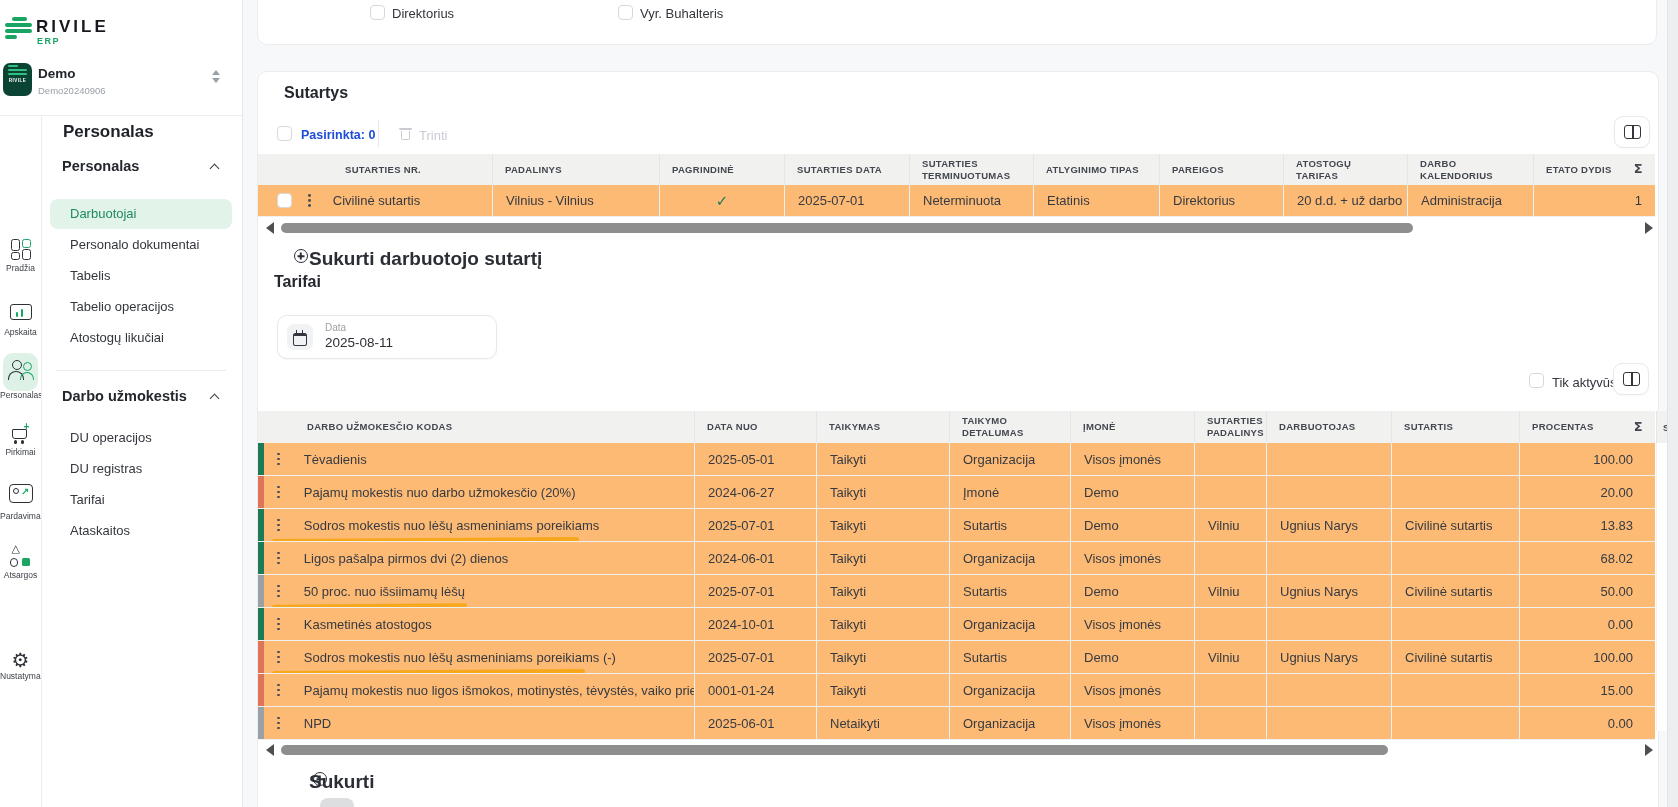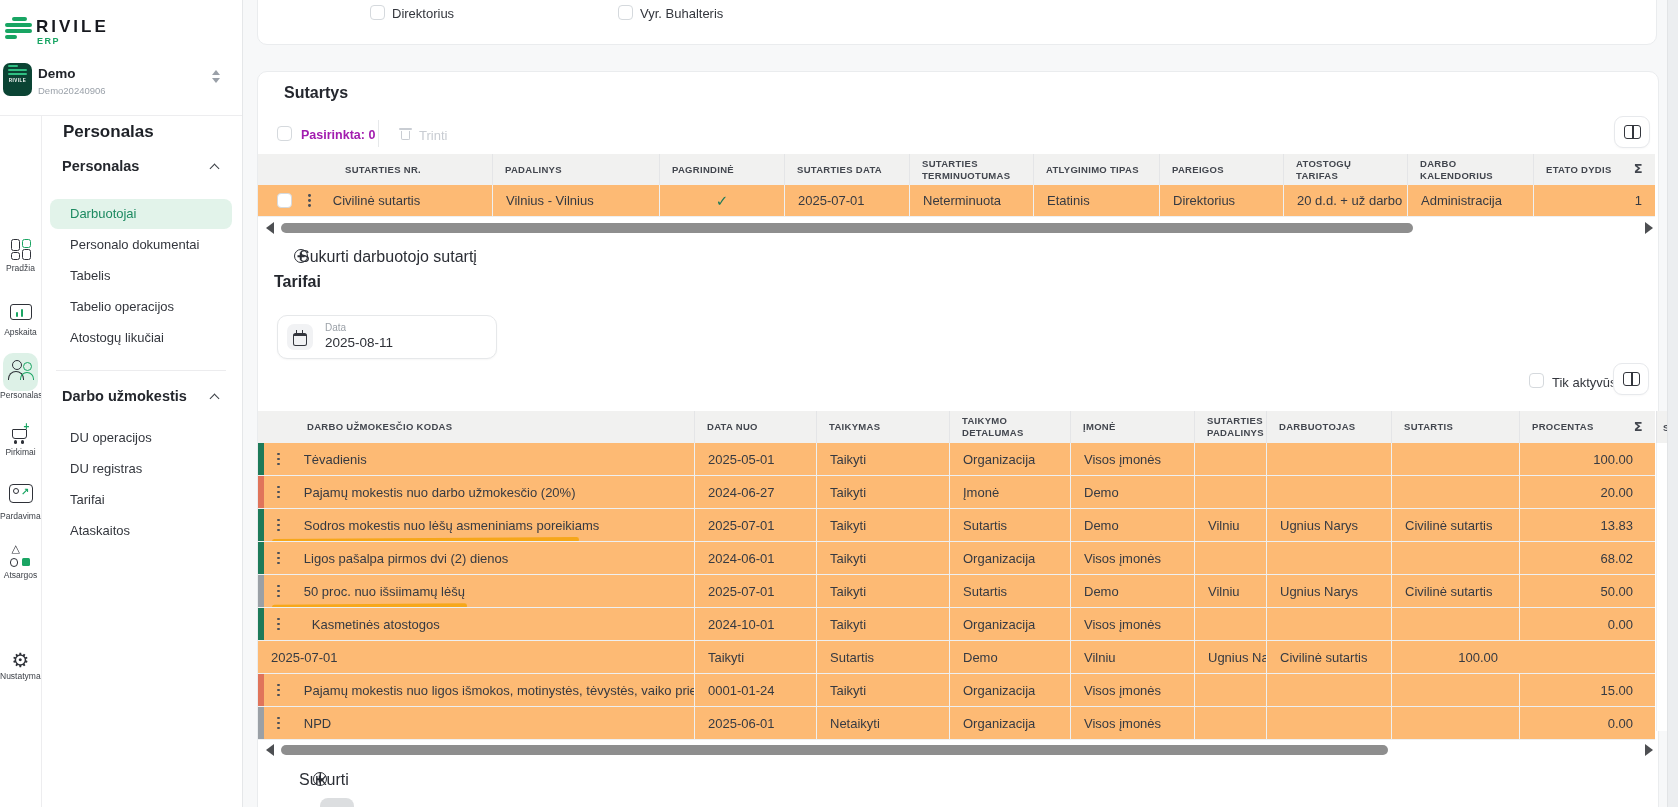--- a/index.html
+++ b/index.html
@@ -70,21 +70,21 @@
   .h1t{font-size:16px;font-weight:800;color:#24272e;}
   .i-trash{display:inline-block;position:relative;width:13px;height:13px;}
   .i-trash::before{content:"";position:absolute;left:0;top:1px;width:13px;height:1.8px;background:#c9cdd3;border-radius:1px;}
   .i-trash::after{content:"";position:absolute;left:2px;top:4px;width:7px;height:8px;border:1.6px solid #c9cdd3;border-top:none;border-radius:0 0 2px 2px;}
   .i-cols{display:inline-block;position:relative;width:15px;height:12px;border:1.7px solid #33363d;border-radius:3px;}
   .i-cols::before{content:"";position:absolute;left:50%;top:0;bottom:0;width:1.7px;background:#33363d;}
   .iconbtn{position:absolute;width:34px;height:30px;border:1px solid #e7e9ec;border-radius:9px;background:#fff;display:flex;align-items:center;justify-content:center;cursor:pointer;box-shadow:0 1px 2px rgba(20,20,30,.03);}
   .i-plus{display:inline-block;position:relative;width:14px;height:14px;border:1.5px solid #2c2f36;border-radius:50%;box-sizing:border-box;}
   .i-plus::before,.i-plus::after{content:"";position:absolute;left:50%;top:50%;width:7px;height:1.5px;background:#2c2f36;transform:translate(-50%,-50%);}
   .i-plus::after{transform:translate(-50%,-50%) rotate(90deg);}
-  .linktxt{font-size:16px;color:#2b2e35;font-weight:400;cursor:pointer;}
+  .linktxt{font-size:19px;color:#2b2e35;font-weight:700;cursor:pointer;margin-left:10px;}
   .i-cal{display:inline-block;position:relative;width:15px;height:15px;}
   .i-cal::before{content:"";position:absolute;left:0;top:3px;width:12px;height:9px;border:1.7px solid #33363d;border-top:3.5px solid #33363d;border-radius:2.5px;}
   .i-cal::after{content:"";position:absolute;left:3px;top:0;width:1.8px;height:3px;background:#33363d;box-shadow:6px 0 0 #33363d;}
   .calbox{position:absolute;left:9px;top:8px;width:26px;height:26px;background:#f1f2f4;border-radius:7px;display:flex;align-items:center;justify-content:center;}
   
   .tbl{position:absolute;left:0;width:1397px;}
   .hrow,.trow{display:grid;}
   .hrow{background:#f1f1f0;}
   .th{font-size:9.5px;font-weight:700;letter-spacing:.3px;color:#42464e;display:flex;align-items:center;padding:0 12px;border-right:1px solid #e4e5e7;line-height:1.25;box-sizing:border-box;}
   .trow{background:#fdba74;border-bottom:1px solid #eef0f1;}
@@ -208,21 +208,21 @@
     <span class="cb abs" style="left:360px;top:16px;"></span>
     <span class="lbl abs" style="left:382px;top:17px;">Vyr. Buhalteris</span>
   </div>
 
   <div class="card" style="left:257px;top:71px;width:1400px;height:760px;border-radius:10px 10px 0 0;">
 
     <span class="h1t abs" style="left:26px;top:12px;">Sutartys</span>
 
     
     <span class="cb abs" style="left:19px;top:54px;"></span>
-    <span class="abs" style="left:43px;top:56px;font-size:12.5px;font-weight:600;color:#a21caf;">Pasirinkta: 0</span>
+    <span class="abs" style="left:43px;top:56px;font-size:12.5px;font-weight:600;color:#1d4ed8;">Pasirinkta: 0</span>
     <span class="abs" style="left:120px;top:48px;width:1px;height:27px;background:#e6e8ea;"></span>
     <span class="i-trash abs" style="left:141px;top:54px;"></span>
     <span class="abs" style="left:161px;top:56px;font-size:13px;color:#c8ccd2;">Trinti</span>
     <span class="iconbtn" style="left:1356px;top:44px;">
         <span class="i-cols"></span>
       </span>
 
     
     <div class="tbl sut" style="top:82px;">
       <div class="hrow">
@@ -410,33 +410,43 @@
       </div>
 
       <div class="trow" data-bar="green">
         <div class="td" style="padding-left:0;">
             <span class="rowbar"></span>
             <span class="kebab" style="margin-left:19px;">
               <i></i>
               <i></i>
               <i></i>
             </span>
-            <span style="margin-left:32px;">Kasmetinės atostogos</span>
+            <span style="margin-left:24px;">Kasmetinės atostogos</span>
           </div>
         <div class="td">2024-10-01</div>
         <div class="td">Taikyti</div>
         <div class="td">Organizacija</div>
         <div class="td">Visos įmonės</div>
         <div class="td"></div>
         <div class="td"></div>
         <div class="td"></div>
         <div class="td num" style="border-right:none;padding-right:22px;">0.00</div>
       </div>
 
       <div class="trow" data-bar="red">
+        <div class="td" style="padding-left:0;">
+            <span class="rowbar"></span>
+            <span class="kebab" style="margin-left:19px;">
+              <i></i>
+              <i></i>
+              <i></i>
+            </span>
+            <span style="margin-left:24px;">Sodros mokestis nuo lėšų asmeniniams poreikiams (-)</span>
+            <span class="annot" style="width:313px;"></span>
+          </div>
         <div class="td">2025-07-01</div>
         <div class="td">Taikyti</div>
         <div class="td">Sutartis</div>
         <div class="td">Demo</div>
         <div class="td">Vilniu</div>
         <div class="td">Ugnius Narys</div>
         <div class="td">Civilinė sutartis</div>
         <div class="td num" style="border-right:none;padding-right:22px;">100.00</div>
       </div>
 

